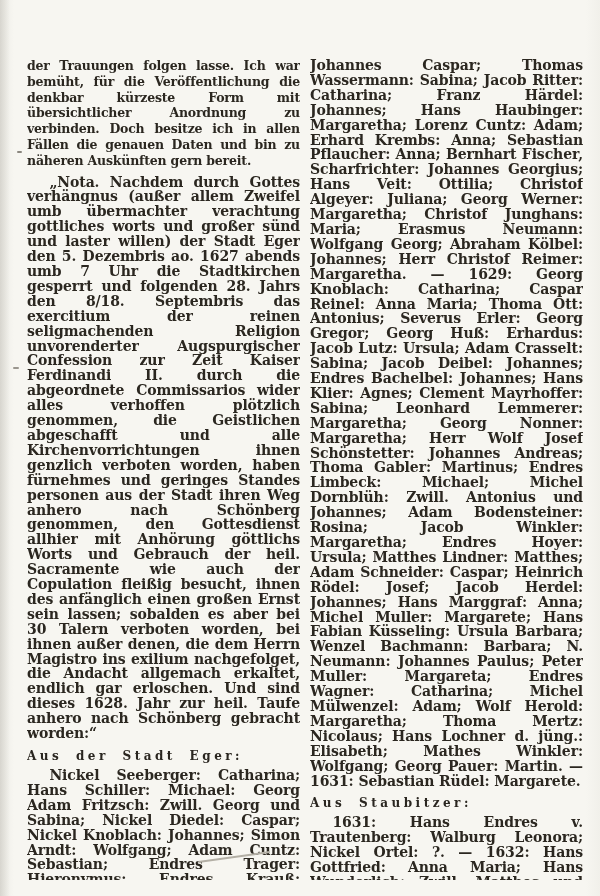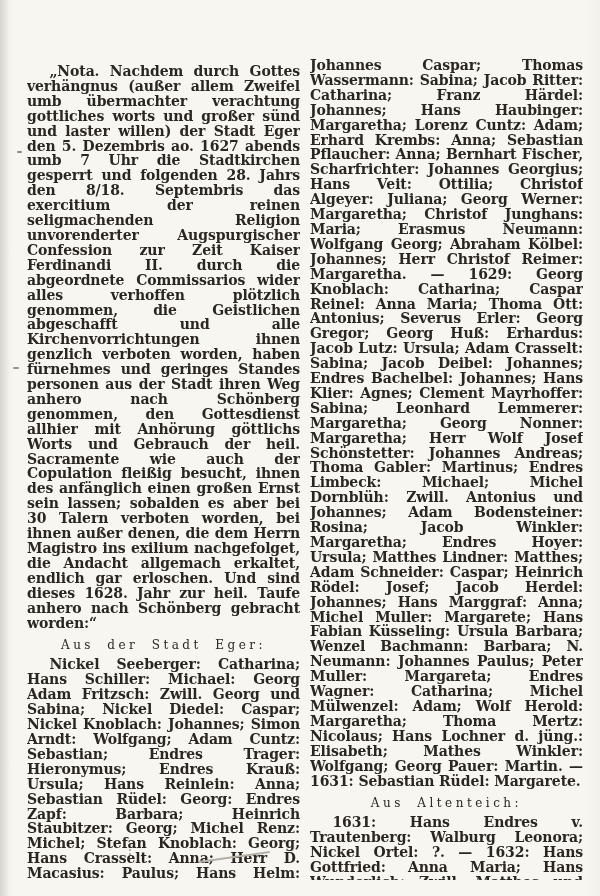--- a/index.html
+++ b/index.html
@@ -58,23 +58,22 @@
   }
   .para-small {
     font-size: 14px;
     line-height: 14.9px;
     letter-spacing: -0.1px;
   }
   .indent { text-indent: 1.6em; }
   .mt-sm { margin-top: 6px; }
   .section-heading {
     margin: 8px 0 5px 0;
-    text-align: center;
     font-size: 12px;
-    font-weight: normal;
+    font-weight: bold;
     letter-spacing: 3.5px;
     word-spacing: 6px;
     color: #2a2620;
     white-space: nowrap;
   }
   
   .artifact { position: absolute; pointer-events: none; }
   .artifact-dot-1 { left: 17px; top: 151px; width: 5px; height: 2px; background: #8b877f; border-radius: 1px; }
   .artifact-dot-2 { left: 13px; top: 367px; width: 6px; height: 2px; background: #9a968e; border-radius: 1px; }
   .artifact-colon { left: 128px; top: 845px; width: 3px; height: 10px; color: #a8a49a; font-size: 11px; font-weight: bold; }
@@ -91,32 +90,33 @@
 <body>
 
 <div class="page">
 
   <div class="edge-shade"></div>
 
 
   <div class="columns">
 
     <div class="col">
+      <p class="para-large">der Trauungen folgen lasse. Ich war bemüht, für die Veröffentlichung die denkbar kürzeste Form mit übersichtlicher Anordnung zu verbinden. Doch besitze ich in allen Fällen die genauen Daten und bin zu näheren Auskünften gern bereit.</p>
 
       <p class="para-small indent mt-sm">„Nota. Nachdem durch Gottes verhängnus (außer allem Zweifel umb übermachter verachtung gottliches worts und großer sünd und laster willen) der Stadt Eger den 5. Dezembris ao. 1627 abends umb 7 Uhr die Stadtkirchen gesperrt und folgenden 28. Jahrs den 8/18. Septembris das exercitium der reinen seligmachenden Religion unvorenderter Augspurgischer Confession zur Zeit Kaiser Ferdinandi II. durch die abgeordnete Commissarios wider alles verhoffen plötzlich genommen, die Geistlichen abgeschafft und alle Kirchenvorrichtungen ihnen genzlich verboten worden, haben fürnehmes und geringes Standes personen aus der Stadt ihren Weg anhero nach Schönberg genommen, den Gottesdienst allhier mit Anhörung göttlichs Worts und Gebrauch der heil. Sacramente wie auch der Copulation fleißig besucht, ihnen des anfänglich einen großen Ernst sein lassen; sobalden es aber bei 30 Talern verboten worden, bei ihnen außer denen, die dem Herrn Magistro ins exilium nachgefolget, die Andacht allgemach erkaltet, endlich gar erloschen. Und sind dieses 1628. Jahr zur heil. Taufe anhero nach Schönberg gebracht worden:“</p>
 
       <div class="section-heading">Aus der Stadt Eger:</div>
 
       <p class="para-small indent">Nickel Seeberger: Catharina; Hans Schiller: Michael: Georg Adam Fritzsch: Zwill. Georg und Sabina; Nickel Diedel: Caspar; Nickel Knoblach: Johannes; Simon Arndt: Wolfgang; Adam Cuntz: Sebastian; Endres Trager: Hieronymus; Endres Krauß: Ursula; Hans Reinlein: Anna; Sebastian Rüdel: Georg: Endres Zapf: Barbara; Heinrich Staubitzer: Georg; Michel Renz: Michel; Stefan Knoblach: Georg; Hans Crasselt: Anna; Herr D. Macasius: Paulus; Hans Helm: Eva: Adam Beil: Georg; Christof Voits: Sabina; Nickel Reinlein: Margarete; Hans Wirschnitzer: Margaretha; Herr Endres Renz: Anna Margareta; Christof Bauer, Uhrmacher: Margareta; Peter Held: Andreas; Hans Neuberg: Barbara; Erhard Ott: Dorothea; Caspar Vogel: Sebastian; Hans Zelner: Margareta; Nickel Cuntz: Apolonia; Endres Fischer: Maria; Hans Burkhart: Thomas; Jacob Merkel: Magdalena; Wolf Götz: Johannes; Ulrich Fraidel: Barbara; Hans Meiner: Barbara; Nickel Hecht: Adam; Hans Ott: Johannes Gallus; Christof Scherzer:</p>
     </div>
 
     <div class="col">
       <p class="para-small">Johannes Caspar; Thomas Wassermann: Sabina; Jacob Ritter: Catharina; Franz Härdel: Johannes; Hans Haubinger: Margaretha; Lorenz Cuntz: Adam; Erhard Krembs: Anna; Sebastian Pflaucher: Anna; Bernhart Fischer, Scharfrichter: Johannes Georgius; Hans Veit: Ottilia; Christof Algeyer: Juliana; Georg Werner: Margaretha; Christof Junghans: Maria; Erasmus Neumann: Wolfgang Georg; Abraham Kölbel: Johannes; Herr Christof Reimer: Margaretha. — 1629: Georg Knoblach: Catharina; Caspar Reinel: Anna Maria; Thoma Ott: Antonius; Severus Erler: Georg Gregor; Georg Huß: Erhardus: Jacob Lutz: Ursula; Adam Crasselt: Sabina; Jacob Deibel: Johannes; Endres Bachelbel: Johannes; Hans Klier: Agnes; Clement Mayrhoffer: Sabina; Leonhard Lemmerer: Margaretha; Georg Nonner: Margaretha; Herr Wolf Josef Schönstetter: Johannes Andreas; Thoma Gabler: Martinus; Endres Limbeck: Michael; Michel Dornblüh: Zwill. Antonius und Johannes; Adam Bodensteiner: Rosina; Jacob Winkler: Margaretha; Endres Hoyer: Ursula; Matthes Lindner: Matthes; Adam Schneider: Caspar; Heinrich Rödel: Josef; Jacob Herdel: Johannes; Hans Marggraf: Anna; Michel Muller: Margarete; Hans Fabian Küsseling: Ursula Barbara; Wenzel Bachmann: Barbara; N. Neumann: Johannes Paulus; Peter Muller: Margareta; Endres Wagner: Catharina; Michel Mülwenzel: Adam; Wolf Herold: Margaretha; Thoma Mertz: Nicolaus; Hans Lochner d. jüng.: Elisabeth; Mathes Winkler: Wolfgang; Georg Pauer: Martin. — 1631: Sebastian Rüdel: Margarete.</p>
 
-      <div class="section-heading">Aus Altenteich:</div>
+      <div class="section-heading">Aus Staubitzer:</div>
       <p class="para-small indent">1631: Hans Endres v. Trautenberg: Walburg Leonora; Nickel Ortel: ?. — 1632: Hans Gottfried: Anna Maria; Hans Wunderlich: Zwill. Matthes und Catharina; Michel Lorentz, Schäfer: Catharina. — 1639: Adam Weißkopf: Georg. — 1642: Hans Rab: Martin. — 1647: ders.: Zwillinge Nicolaus und Caspar. — 1649: Endres Kohlenbrenner: Michael; Andreas Gaypel: Ursula; Daniel Beer: Anna Margarete; Georg Mertz: Hans Caspar. — 1650: Erhart Rab: Paulus.</p>
 
       <p class="para-small indent">1650: Endres Muller: Anna („außer der Ehe gezeuget“).</p>
 
     </div>
 
   </div>
 
   <div class="artifact artifact-dot-1"></div>
   <div class="artifact artifact-dot-2"></div>

